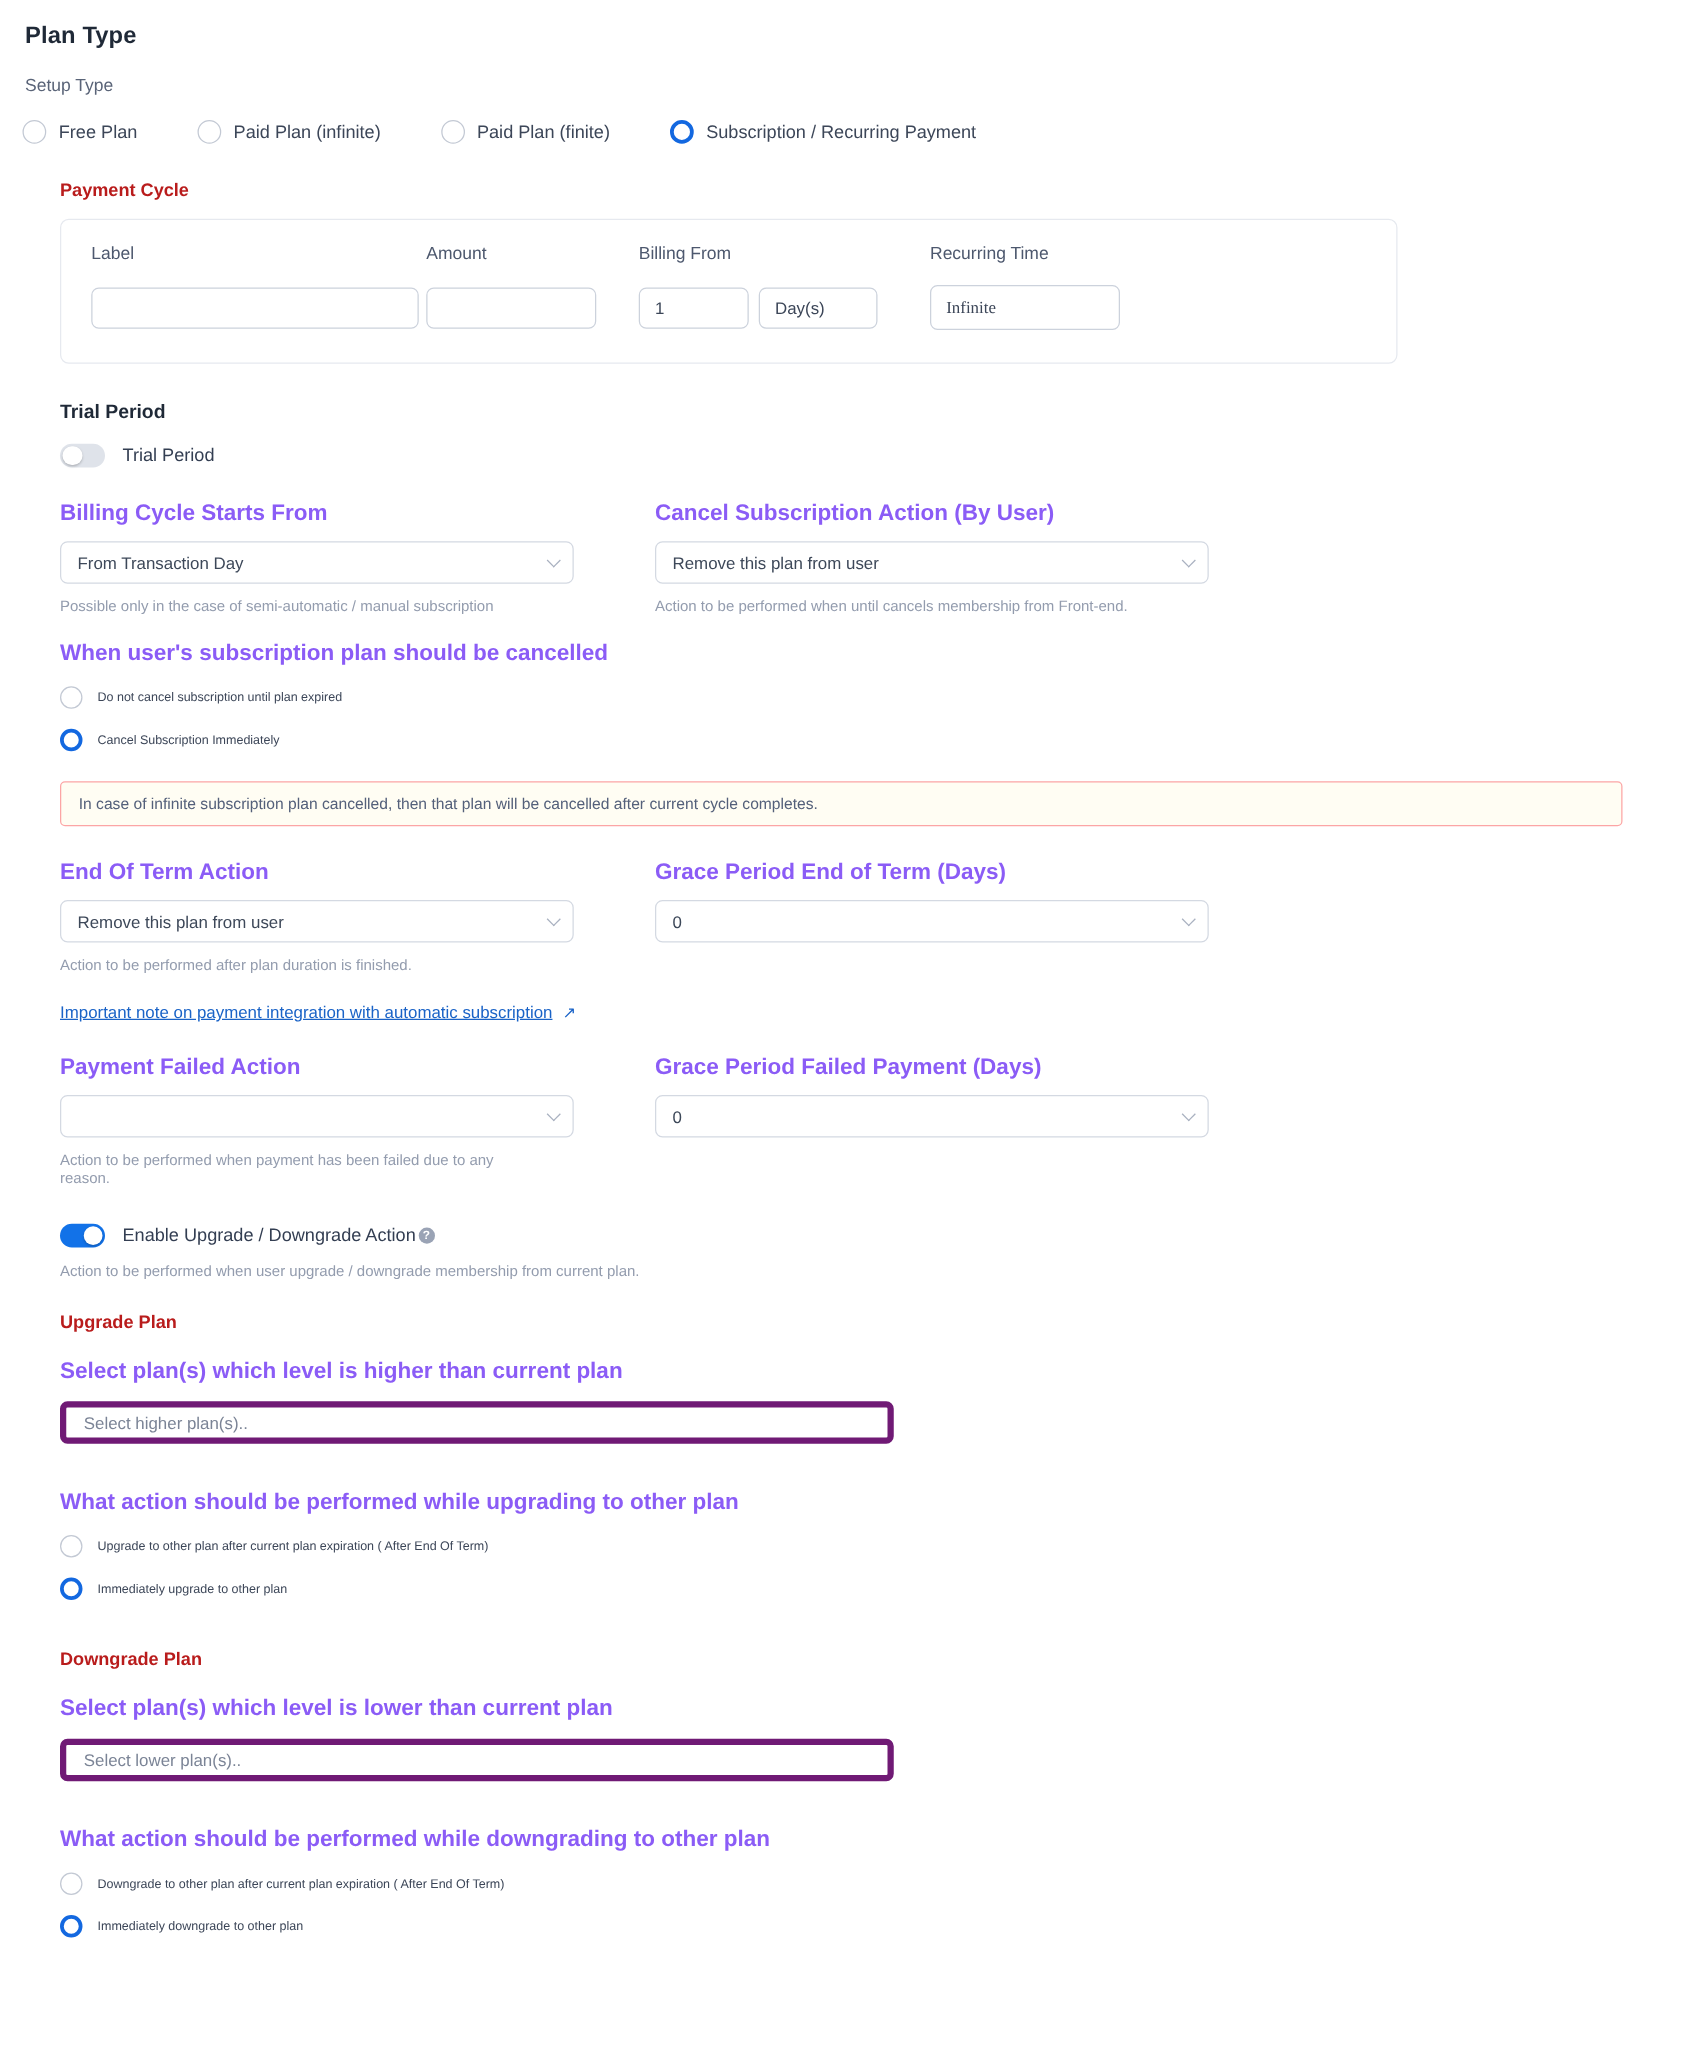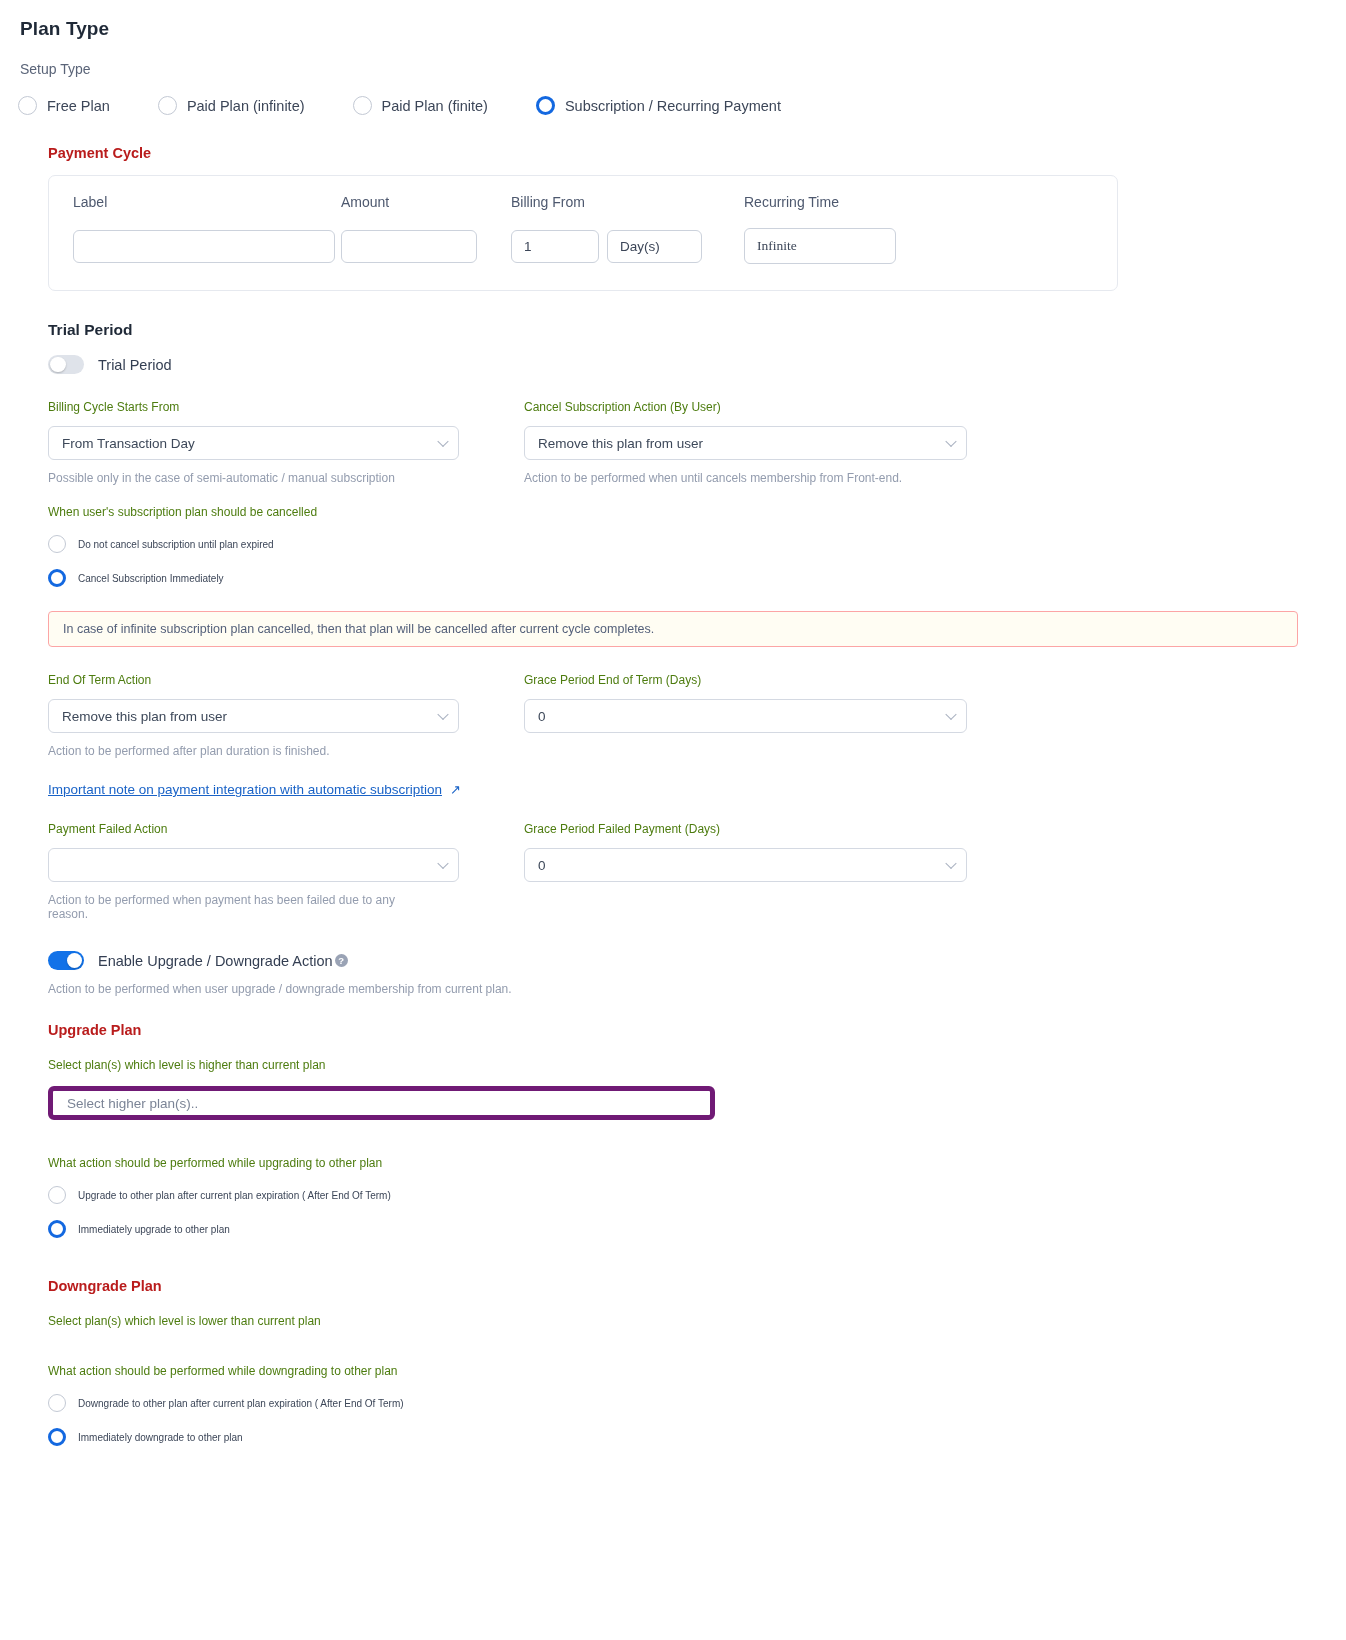--- a/index.html
+++ b/index.html
@@ -164,21 +164,21 @@
     cursor: pointer;
   }
 
   
   .grid2 {
     display: flex;
     margin-top: 26px;
   }
   .gcol { width: 443px; }
   .gcol + .gcol { margin-left: 33px; }
-  .field-label { font-size: 12px; color: #4d7c0f; }
+  .field-label { font-size: 18px; color: #8b5cf6; font-weight: bold; }
 
   .select {
     position: relative;
     margin-top: 12px;
     height: 34px;
     border: 1px solid #d4d9e2;
     border-radius: 6px;
     background: #fff;
     display: flex;
     align-items: center;
@@ -417,20 +417,21 @@
       </label>
       <label class="vradio">
         <span class="radio checked"></span>
         <span class="txt">Immediately upgrade to other plan</span>
       </label>
     </div>
 
     <div style="margin-top:40px;">
       <h3 class="h-sub">Downgrade Plan</h3>
       <div class="field-label" style="margin-top:20px;">Select plan(s) which level is lower than current plan</div>
+      <div class="plan-input">Select lower plan(s)..</div>
 
       <div class="field-label" style="margin-top:36px;">What action should be performed while downgrading to other plan</div>
       <label class="vradio">
         <span class="radio"></span>
         <span class="txt">Downgrade to other plan after current plan expiration ( After End Of Term)</span>
       </label>
       <label class="vradio" style="margin-bottom:40px;">
         <span class="radio checked"></span>
         <span class="txt">Immediately downgrade to other plan</span>
       </label>

